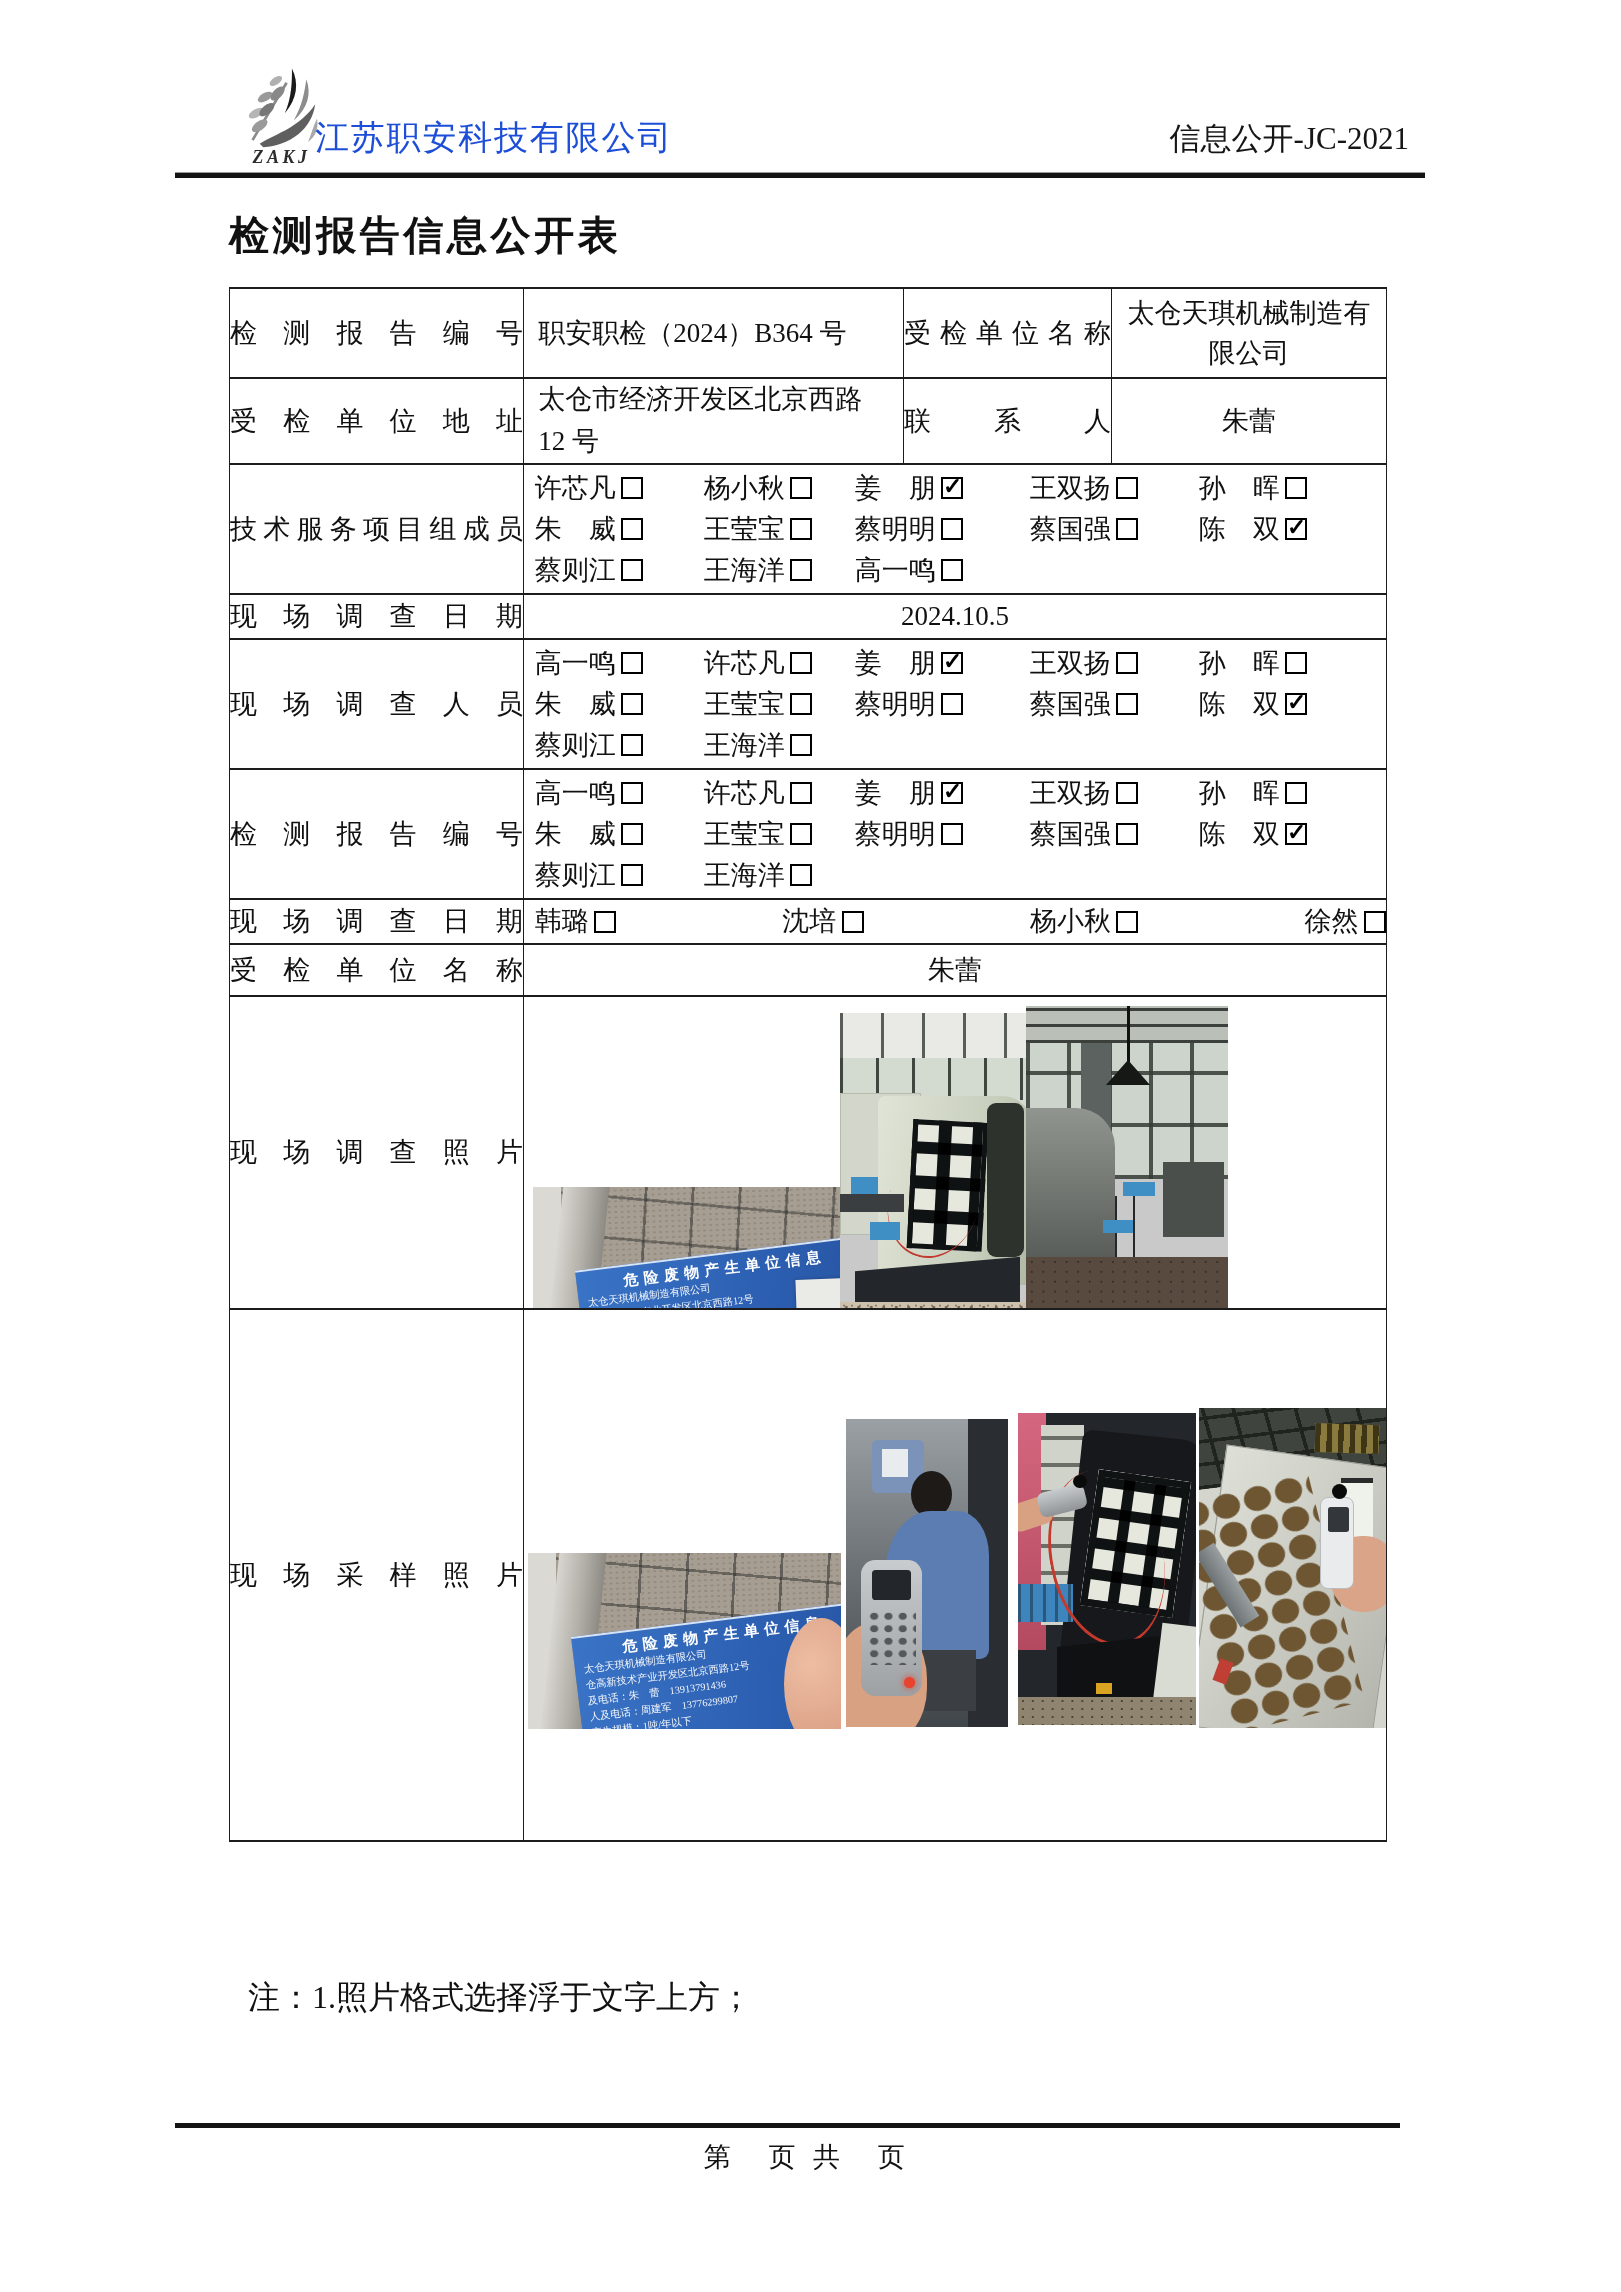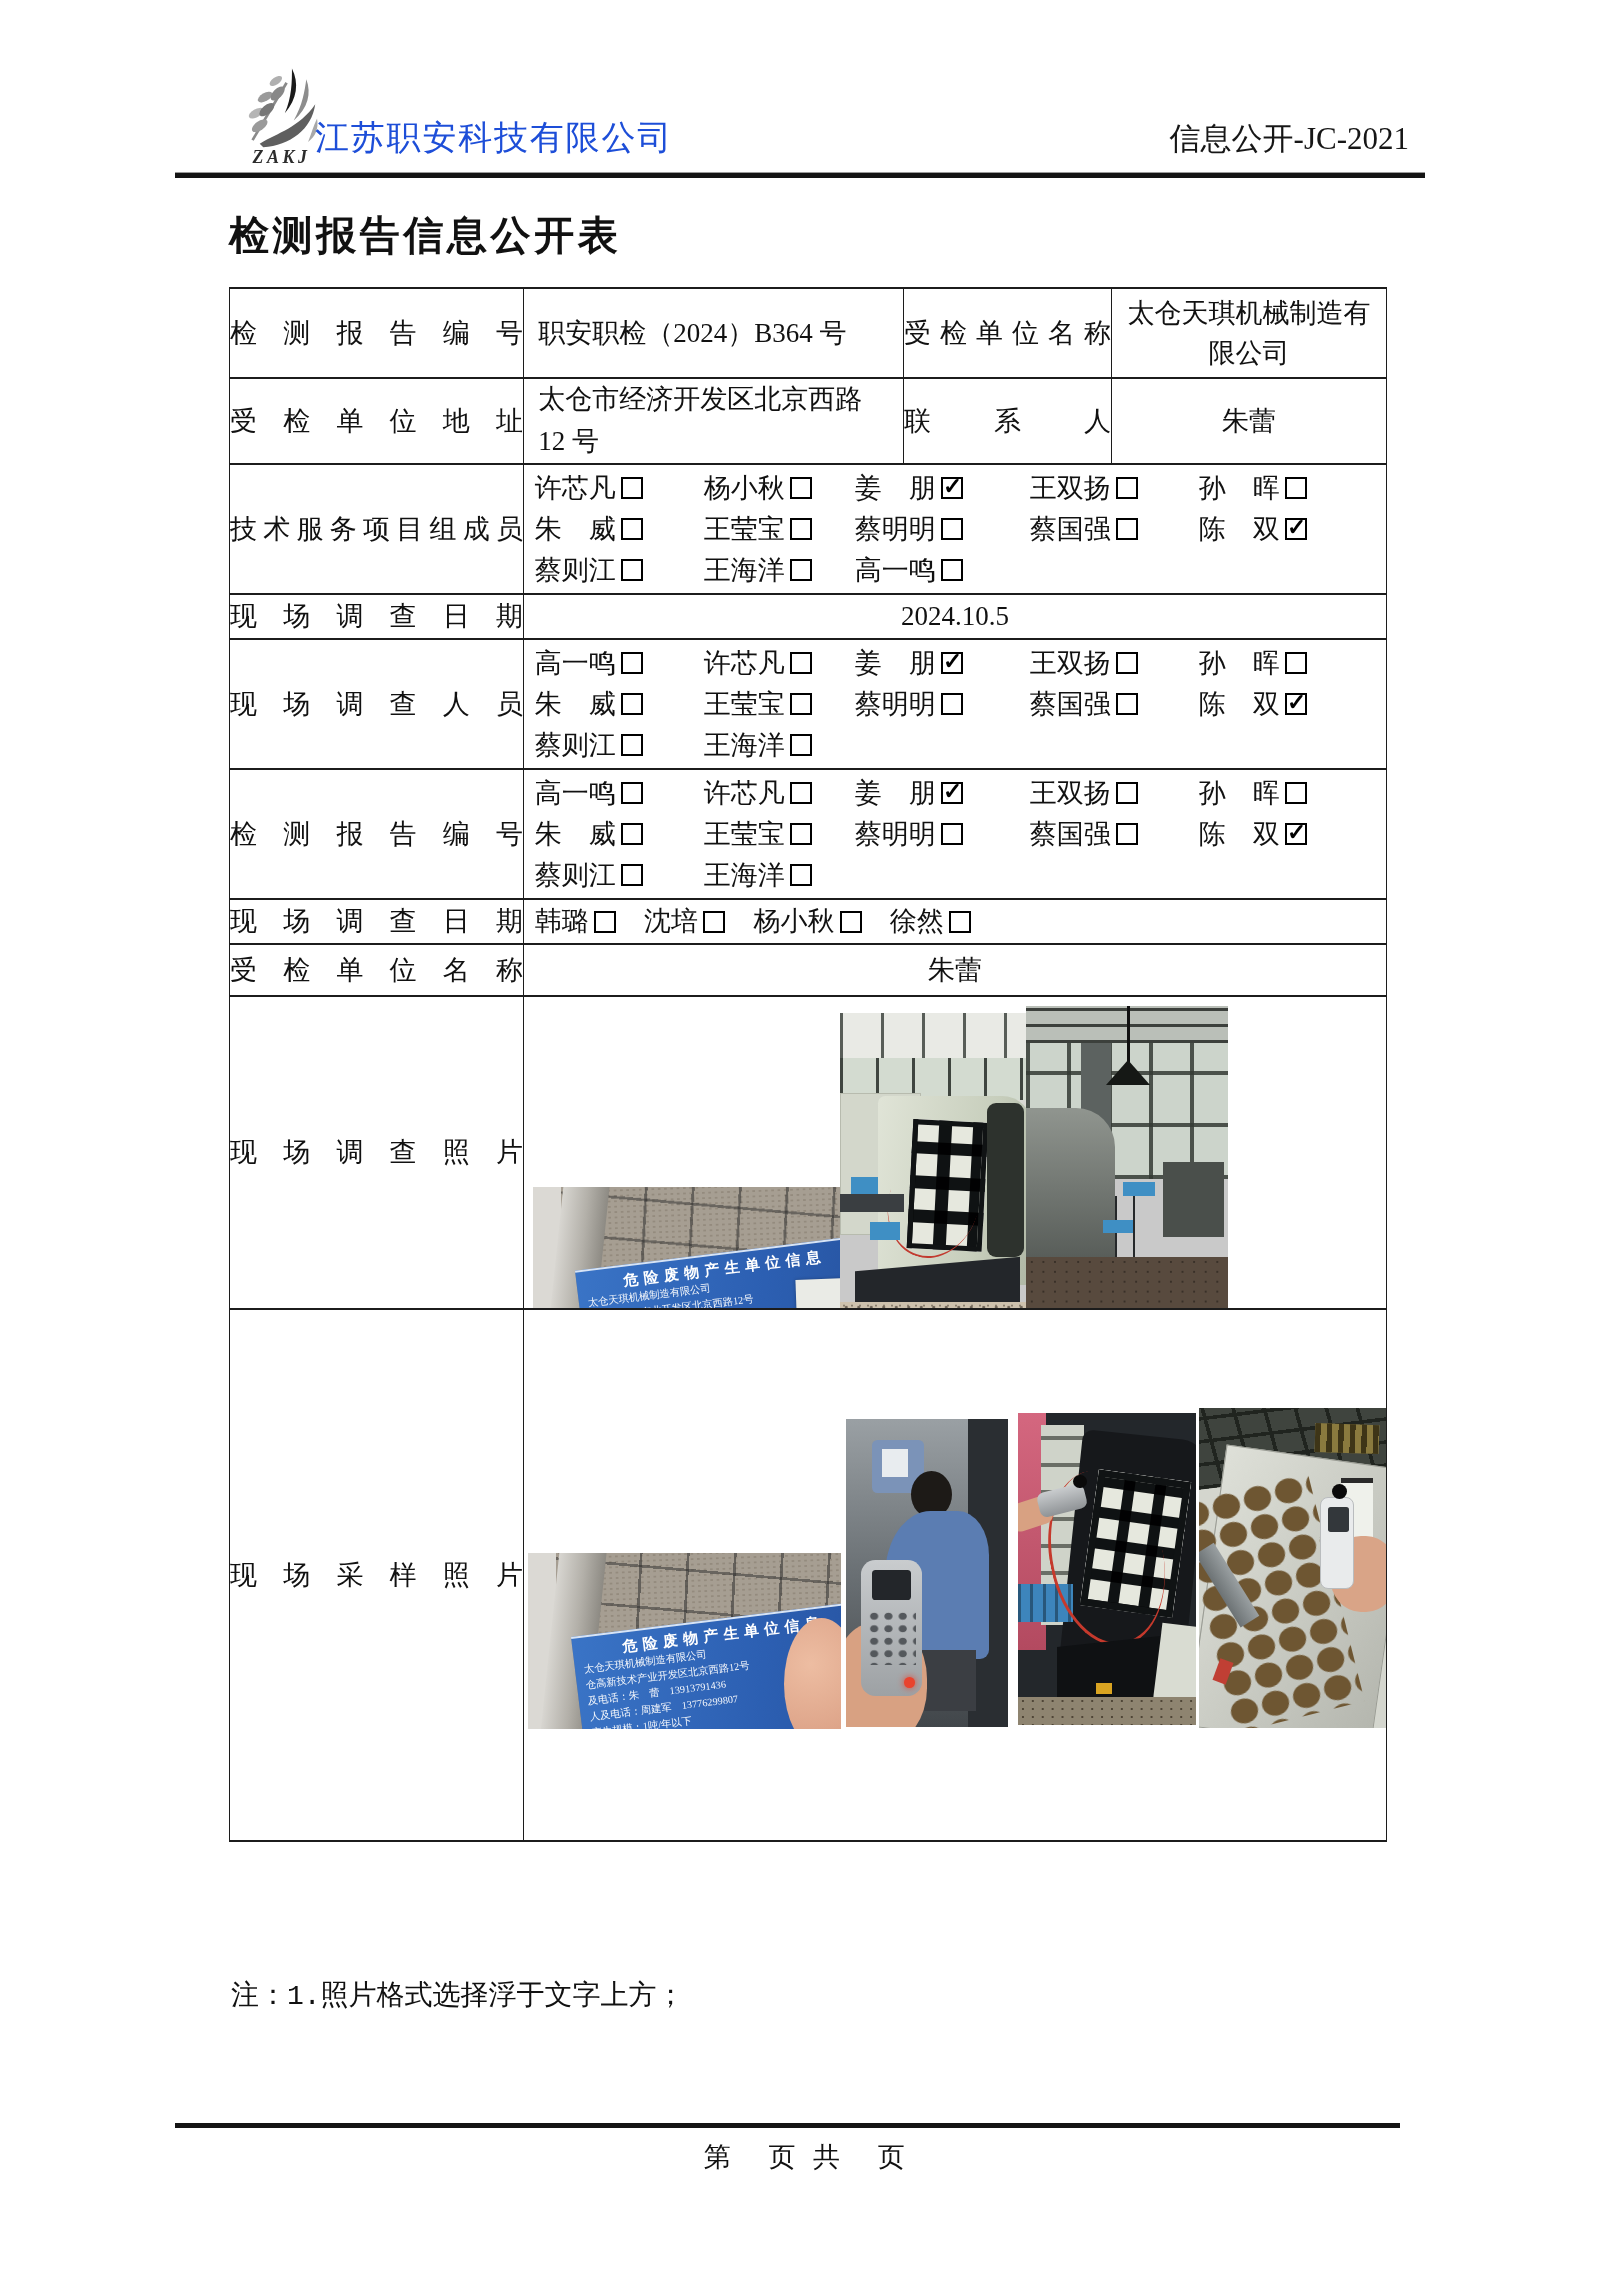--- a/index.html
+++ b/index.html
@@ -24,21 +24,21 @@
   td.ctr{text-align:center;}
   .pad{padding-left:14.3px;}
   .wrap-addr{width:344px;line-height:1.55;}
   .wrap-unit{width:258px;margin:0 auto;text-align:center;line-height:1.5;}
 
   
   .names{display:grid;grid-template-columns:169px 151px 175px 169px auto;
          align-content:space-evenly;padding-left:10.7px;box-sizing:border-box;}
   .names.h3{height:128px;}
   .m{white-space:nowrap;font-size:27px;}
-  .labrow{display:flex;gap:28px;padding-left:10.7px;}
+  .labrow{display:flex;gap:28px;padding-left:10.7px;justify-content:space-between;}
 
   
   .cb{display:inline-block;position:relative;width:18px;height:18px;border:2.7px solid #000;
       margin-left:5.4px;vertical-align:-2.7px;}
   .cb.checked::after{content:"✓";position:absolute;left:0px;top:-6.3px;font-size:23px;font-weight:bold;color:#000;}
 
   
   td.photocell{position:relative;}
   .ph{position:absolute;overflow:hidden;background:#c9c9c9;}
 
@@ -166,21 +166,21 @@
           background-size:32px 29px;}
   .f-rail{position:absolute;left:-8%;top:52%;width:46%;height:7%;transform:rotate(58deg);
           background:linear-gradient(#9aa0a2,#6c7274);}
   .f-red{position:absolute;left:9%;top:79%;width:14.3px;height:23px;background:#c03f34;transform:rotate(20deg);}
   .f-hand{position:absolute;right:-6%;top:40%;width:36%;height:24%;border-radius:46%;background:#d9a487;}
   .f-dev{position:absolute;right:17%;top:28%;width:17%;height:28%;border-radius:8px;background:#e9ebec;border:0.9px solid #b9bcbe;}
   .f-devscr{position:absolute;right:20%;top:31%;width:11%;height:8%;background:#33373b;border-radius:2.7px;}
   .f-mic{position:absolute;right:21%;top:24%;width:15px;height:15px;border-radius:50%;background:#0a0a0a;}
 
   
-  .note{position:absolute;left:231px;top:1976px;font-size:28px;font-family:Liberation Mono, monospace;}
+  .note{position:absolute;left:248px;top:1976px;font-size:32px;}
   .ftr-rule{position:absolute;left:175px;top:2123px;width:1225px;height:4.5px;background:#141414;}
   .ftr-text{position:absolute;left:229px;top:2139px;width:1156px;text-align:center;font-size:27px;letter-spacing:5.4px;}
 </style>
 </head>
 <body>
 
 <div id="page">
 
   <svg class="logo" width="86" height="104" viewBox="0 0 96 116">
     <g>

